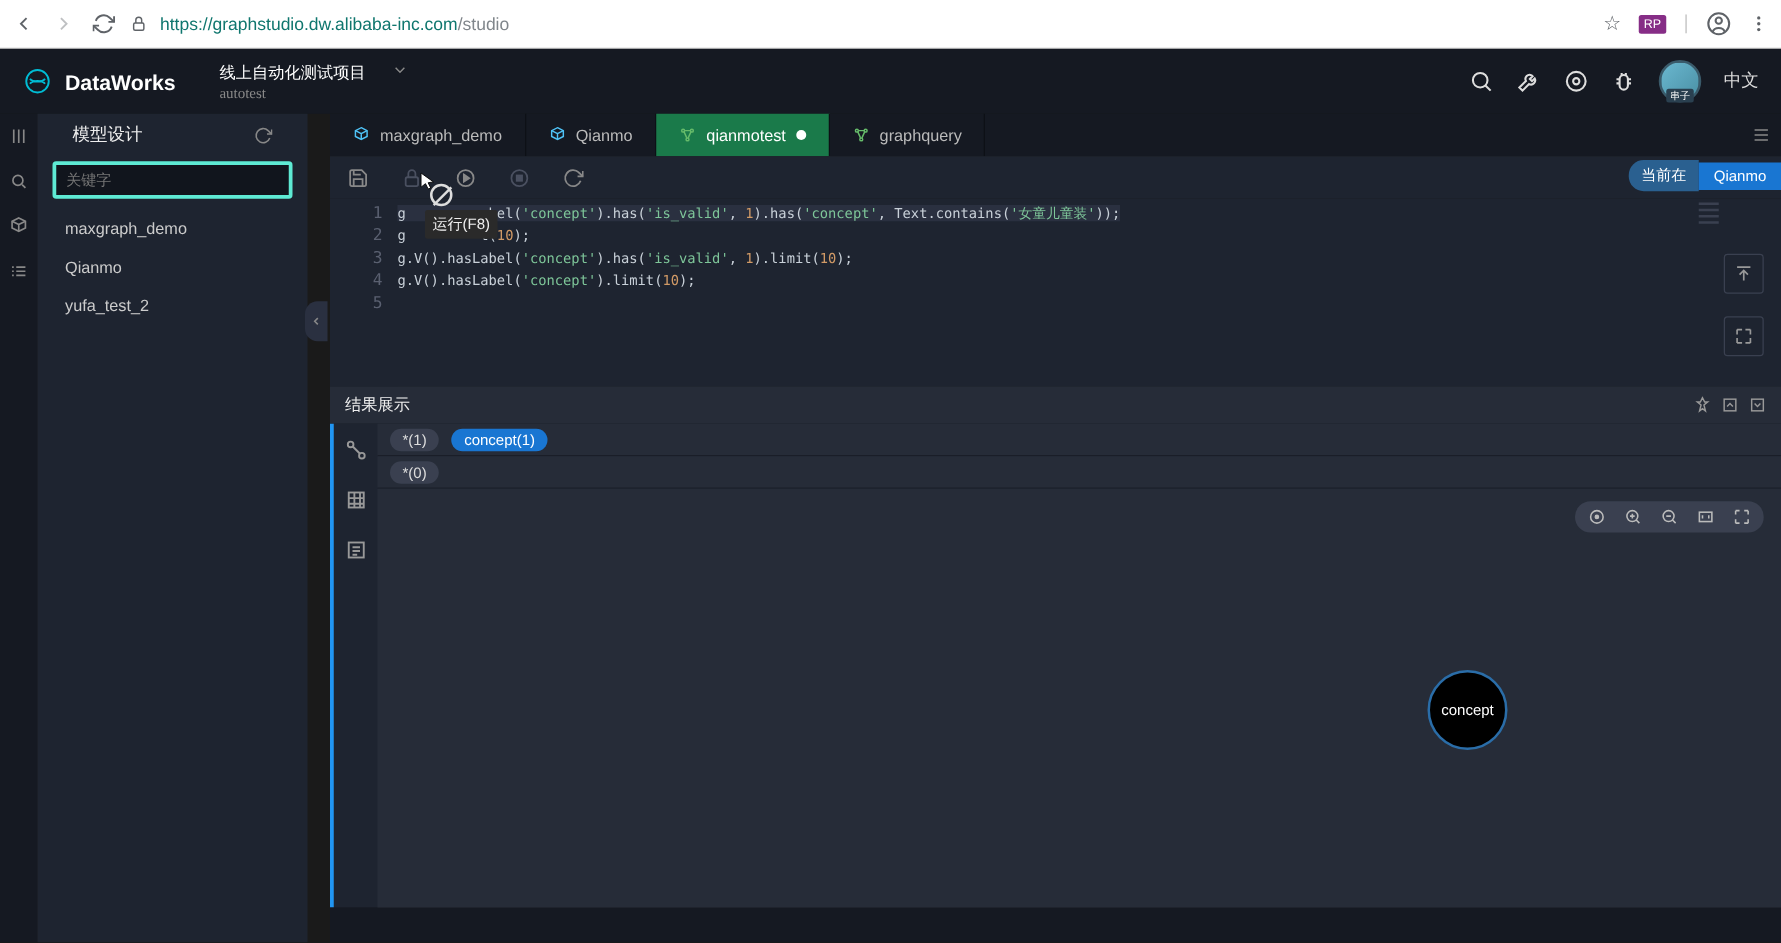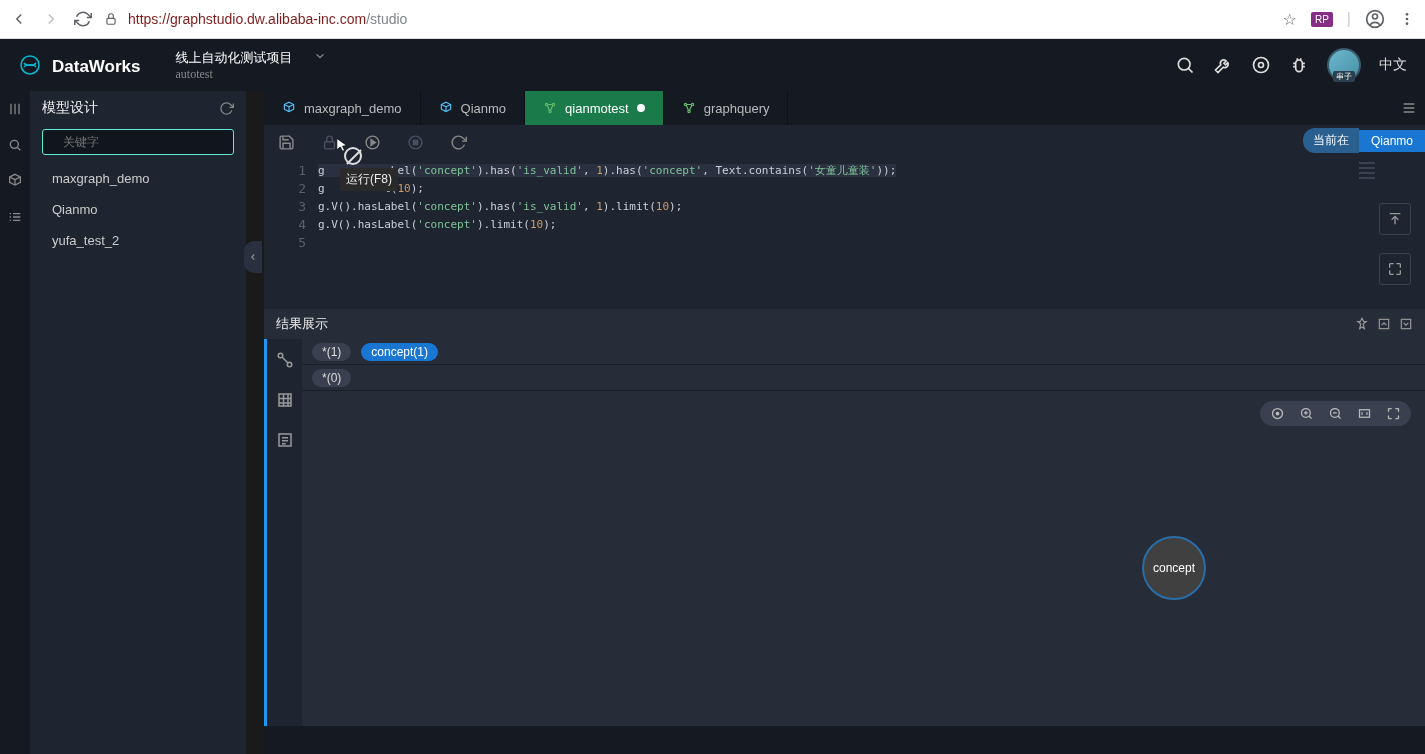--- a/index.html
+++ b/index.html
@@ -3,21 +3,21 @@
   <meta charset="utf-8">
   <style>
     * { margin: 0; padding: 0; box-sizing: border-box; }
     body { font-family: -apple-system, BlinkMacSystemFont, "Segoe UI", Arial, sans-serif; background: #1a1a1a; color: #ccc; width: 1425px; height: 754px; overflow: hidden; }
     
     
     .browser-bar { height: 39px; background: #fff; display: flex; align-items: center; padding: 0 10px; gap: 12px; border-bottom: 1px solid #ddd; }
     .browser-bar .nav-icons { display: flex; gap: 14px; color: #5f6368; }
     .browser-bar .nav-icons svg { width: 18px; height: 18px; }
     .url-area { display: flex; align-items: center; gap: 10px; flex: 1; color: #5f6368; font-size: 14px; }
-    .url-text { color: #7f1d1d; }
+    .url-text { color: #0f766e; }
     .url-path { color: #80868b; }
     .browser-right { display: flex; align-items: center; gap: 14px; color: #5f6368; }
     .rp-badge { background: #862d86; color: #fff; font-size: 10px; padding: 2px 4px; border-radius: 2px; }
     
     
     .app-header { height: 52px; background: #151922; display: flex; align-items: center; padding: 0 18px; gap: 20px; }
     .logo { display: flex; align-items: flex-end; gap: 10px; }
     .logo-icon { width: 24px; height: 24px; color: #00bcd4; }
     .logo-text { font-size: 17px; font-weight: 600; color: #fff; }
     .project-selector { display: flex; gap: 20px; margin-left: 15px; cursor: pointer; }
@@ -32,24 +32,24 @@
     
     
     .main-area { display: flex; height: calc(754px - 39px - 52px); }
     
     
     .icon-rail { width: 30px; background: #151922; display: flex; flex-direction: column; align-items: center; padding-top: 10px; gap: 20px; }
     .icon-rail svg { width: 16px; height: 16px; color: #888; cursor: pointer; }
     
     
     .sidebar { width: 216px; background: #1e2430; display: flex; flex-direction: column; }
-    .sidebar-head { display: flex; align-items: center; justify-content: space-between; padding: 8px 12px; }
+    .sidebar-head { display: flex; align-items: center; justify-content: space-between; padding: 8px 28px; }
     .sidebar-title { font-size: 14px; font-weight: 500; color: #eee; }
     .sidebar-search { margin: 4px 12px 8px; }
-    .sidebar-search input { width: 100%; background: #11151d; border: 1px solid #5eead4; color: #888; padding: 5px 20px; font-size: 12px; border-radius: 3px; }
+    .sidebar-search input { width: 100%; background: #11151d; border: 3px solid #5eead4; color: #888; padding: 5px 8px; font-size: 12px; border-radius: 3px; }
     .sidebar-list { flex: 1; }
     .sidebar-item { padding: 8px 16px 8px 22px; font-size: 13px; color: #ccc; cursor: pointer; }
     
     
     .collapse-handle { align-self: center; width: 18px; height: 32px; background: #2a3040; border-radius: 10px 0 0 10px; display: flex; align-items: center; justify-content: center; color: #888; margin-top: 150px; cursor: pointer; position: relative; left: -2px;}
     .content-wrap { flex: 1; display: flex; }
     .content-col { flex: 1; display: flex; flex-direction: column; position: relative; }
     
     
     .tab-bar { height: 34px; background: #151922; display: flex; align-items: stretch; }
@@ -97,21 +97,21 @@
     .results-body { flex: 1; display: flex; background: #1e2430; }
     .results-left-rail { width: 38px; background: #1e2430; border-left: 3px solid #2196f3; display: flex; flex-direction: column; align-items: center; padding-top: 12px; gap: 22px; }
     .results-left-rail svg { width: 18px; height: 18px; color: #999; cursor: pointer; }
     .results-main { flex: 1; display: flex; flex-direction: column; }
     .chip-row { height: 26px; background: #262c38; display: flex; align-items: center; padding: 0 10px; gap: 10px; border-bottom: 1px solid #1a1e28; }
     .chip { font-size: 12px; padding: 2px 10px; border-radius: 10px; background: #3a4050; color: #ddd; cursor: pointer; }
     .chip.blue { background: #1976d2; color: #fff; }
     .graph-canvas { flex: 1; background: #262c38; position: relative; }
     .graph-toolbar { position: absolute; right: 14px; top: 10px; background: #3a4050; border-radius: 14px; padding: 5px 10px; display: flex; gap: 14px; }
     .graph-toolbar svg { width: 15px; height: 15px; color: #bbb; cursor: pointer; }
-    .graph-node { position: absolute; width: 64px; height: 64px; border-radius: 50%; background: #404040; border: 2px solid #2a6da8; display: flex; align-items: center; justify-content: center; color: #fff; font-size: 12px; left: 840px; top: 145px; }
+    .graph-node { position: absolute; width: 64px; height: 64px; border-radius: 50%; background: #000000; border: 2px solid #2a6da8; display: flex; align-items: center; justify-content: center; color: #fff; font-size: 12px; left: 840px; top: 145px; }
     .footer-bar { height: 28px; background: #151922; }
     
     svg { display: block; }
   </style>
 </head>
 <body>
 
 <div class="browser-bar">
   <div class="nav-icons">
     <span>

